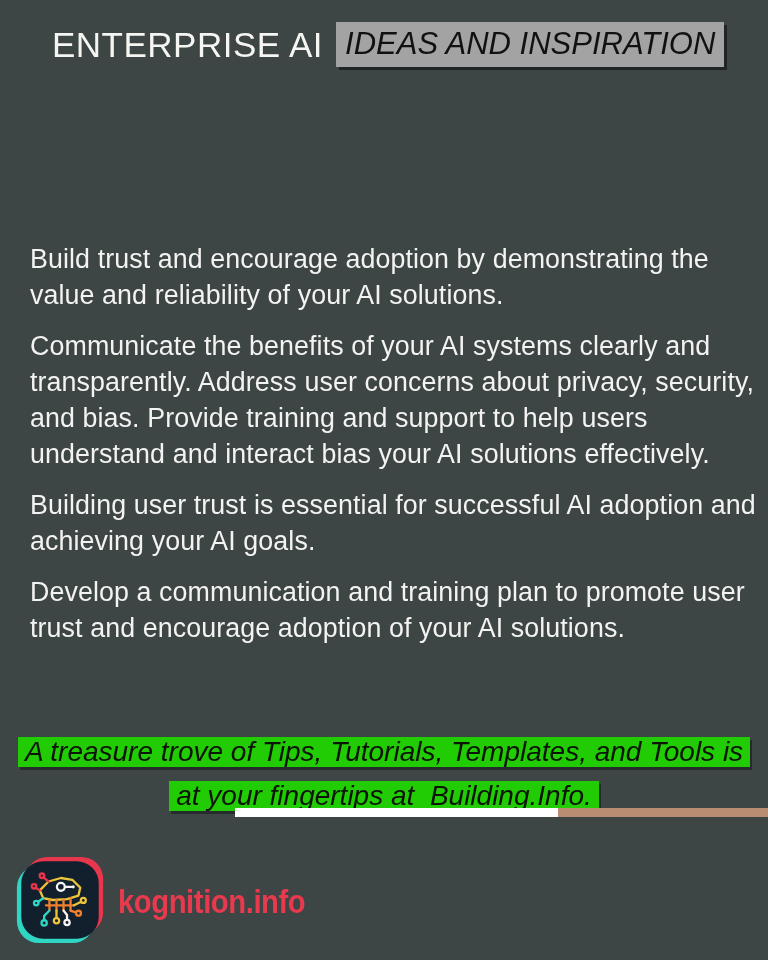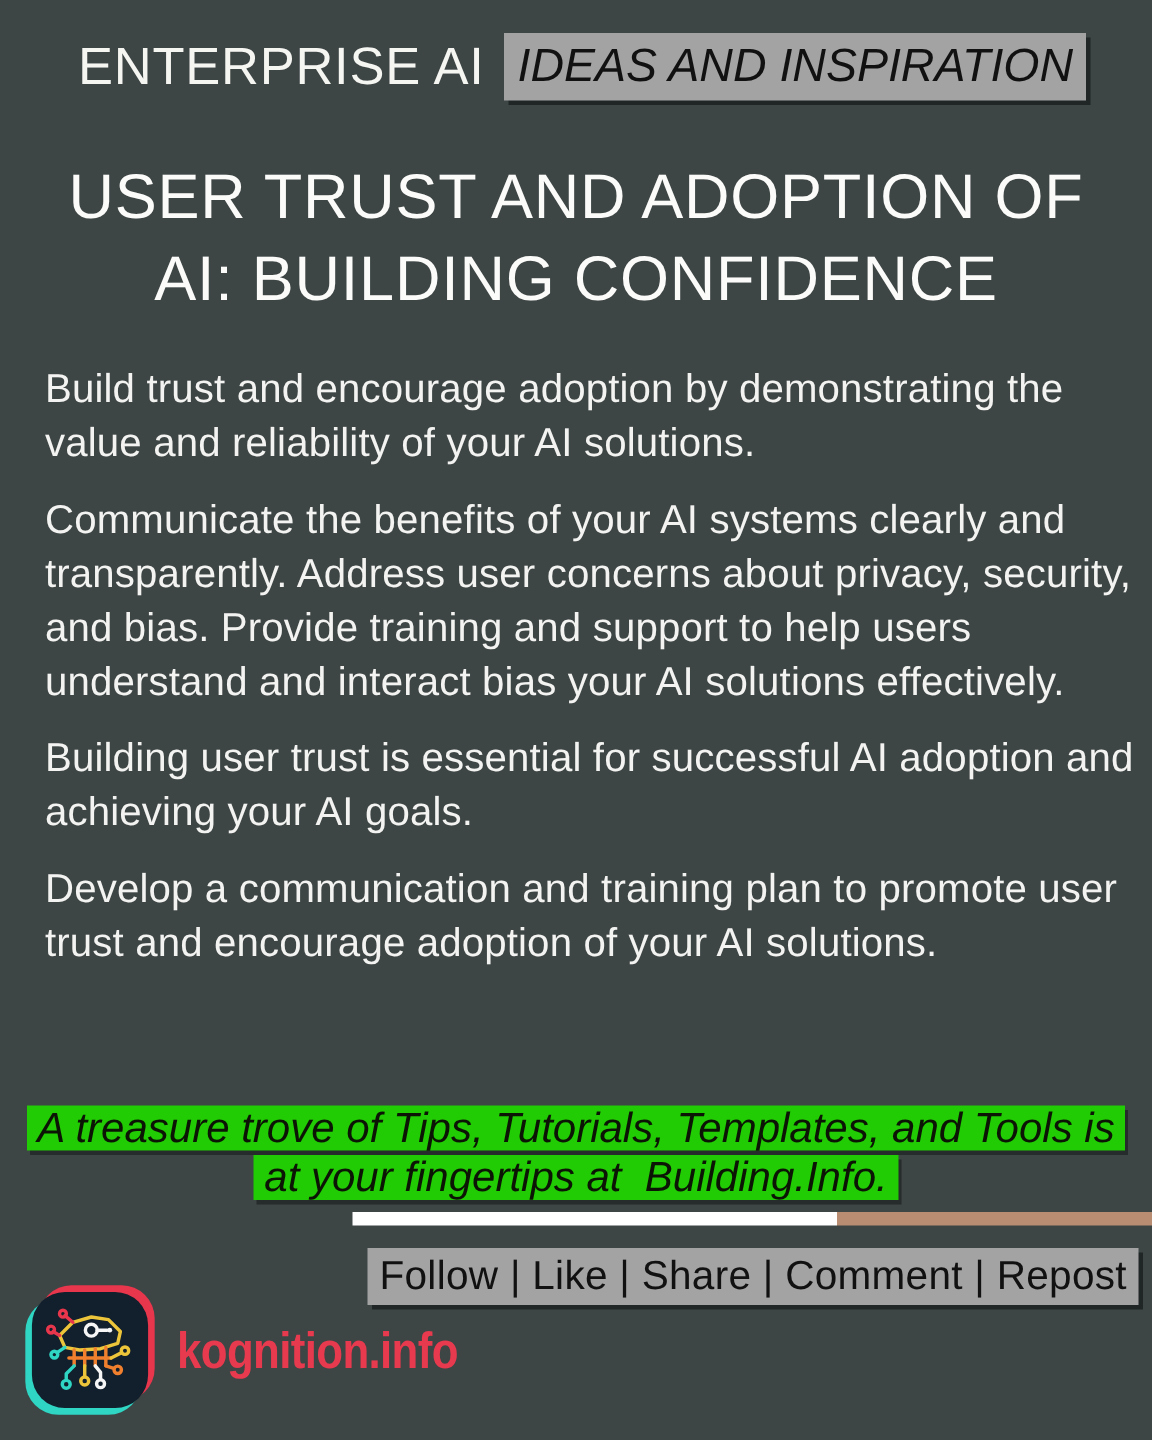--- a/index.html
+++ b/index.html
@@ -69,21 +69,21 @@
     letter-spacing: 0.1px;
   }
 
   
   .promo {
     position: absolute;
     left: 0; top: 737px;
     width: 768px;
     text-align: center;
   }
-  .promo .line { margin-bottom: 3px; }
+  .promo .line { margin-bottom: 14px; }
   .hl-green {
     display: inline-block;
     background: #21cc05;
     color: #0c1405;
     font-size: 28px;
     font-style: italic;
     line-height: 29px;
     padding: 0 7px 1px 7px;
     white-space: pre;
     box-shadow: 2px 3px 0 rgba(10,12,12,0.45);
@@ -141,24 +141,20 @@
 </head>
 <body>
 
 <div class="poster">
 
   <div class="header">
     <span class="brand-top">ENTERPRISE AI</span>
     <span class="hl-yellow">IDEAS AND INSPIRATION</span>
   </div>
 
-  <div class="title">
-    <div>USER TRUST AND ADOPTION OF</div>
-    <div>AI: BUILDING CONFIDENCE</div>
-  </div>
 
   <div class="body-copy">
     <p>Build trust and encourage adoption by demonstrating the value and reliability of your AI solutions.</p>
     <p>Communicate the benefits of your AI systems clearly and transparently. Address user concerns about privacy, security, and bias. Provide training and support to help users understand and interact bias your AI solutions effectively.</p>
     <p>Building user trust is essential for successful AI adoption and achieving your AI goals.</p>
     <p>Develop a communication and training plan to promote user trust and encourage adoption of your AI solutions.</p>
   </div>
 
   <div class="promo">
     <div class="line">
@@ -167,23 +163,20 @@
     <div class="line">
       <span class="hl-green">at your fingertips at  Building.Info.</span>
     </div>
   </div>
 
   <div class="divider">
     <span class="seg-white" style="background: rgb(255, 255, 255);"></span>
     <span class="seg-tan" style="background: rgb(185, 141, 114);"></span>
   </div>
 
-  <div class="social">
-    <span class="hl-yellow">Follow | Like | Share | Comment | Repost</span>
-  </div>
 
   <div class="logo-badge">
     <svg viewBox="0 0 100 100" width="88" height="88">
 
       <rect x="1" y="11" width="88" height="88" rx="25" fill="#2fd6c3"></rect>
 
       <rect x="11" y="1" width="88" height="88" rx="25" fill="#e8364c"></rect>
 
       <rect x="6" y="6" width="88" height="88" rx="25" fill="#121f2c"></rect>
       <g fill="none" stroke-linecap="round" stroke-linejoin="round" stroke-width="2.6">

